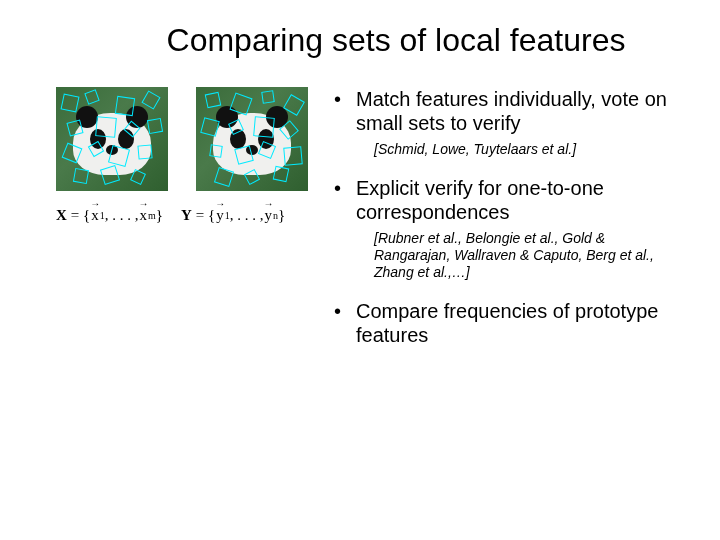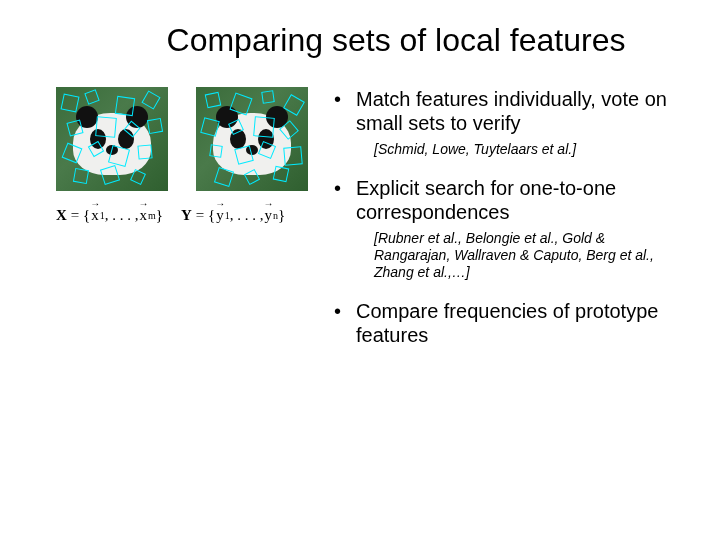--- a/index.html
+++ b/index.html
@@ -221,21 +221,21 @@
       <li>
         <span class="dot">•</span>
         <span class="txt">Match features individually, vote on small sets to verify</span>
       </li>
     </ul>
     <div class="cite">[Schmid, Lowe, Tuytelaars et al.]</div>
 
     <ul class="bullets">
       <li>
         <span class="dot">•</span>
-        <span class="txt">Explicit search for one-to-one correspondences</span>
+        <span class="txt">Explicit verify for one-to-one correspondences</span>
       </li>
     </ul>
     <div class="cite">[Rubner et al., Belongie et al., Gold &amp; Rangarajan, Wallraven &amp; Caputo, Berg et al., Zhang et al.,…]</div>
 
     <ul class="bullets">
       <li>
         <span class="dot">•</span>
         <span class="txt">Compare frequencies of prototype features</span>
       </li>
     </ul>

